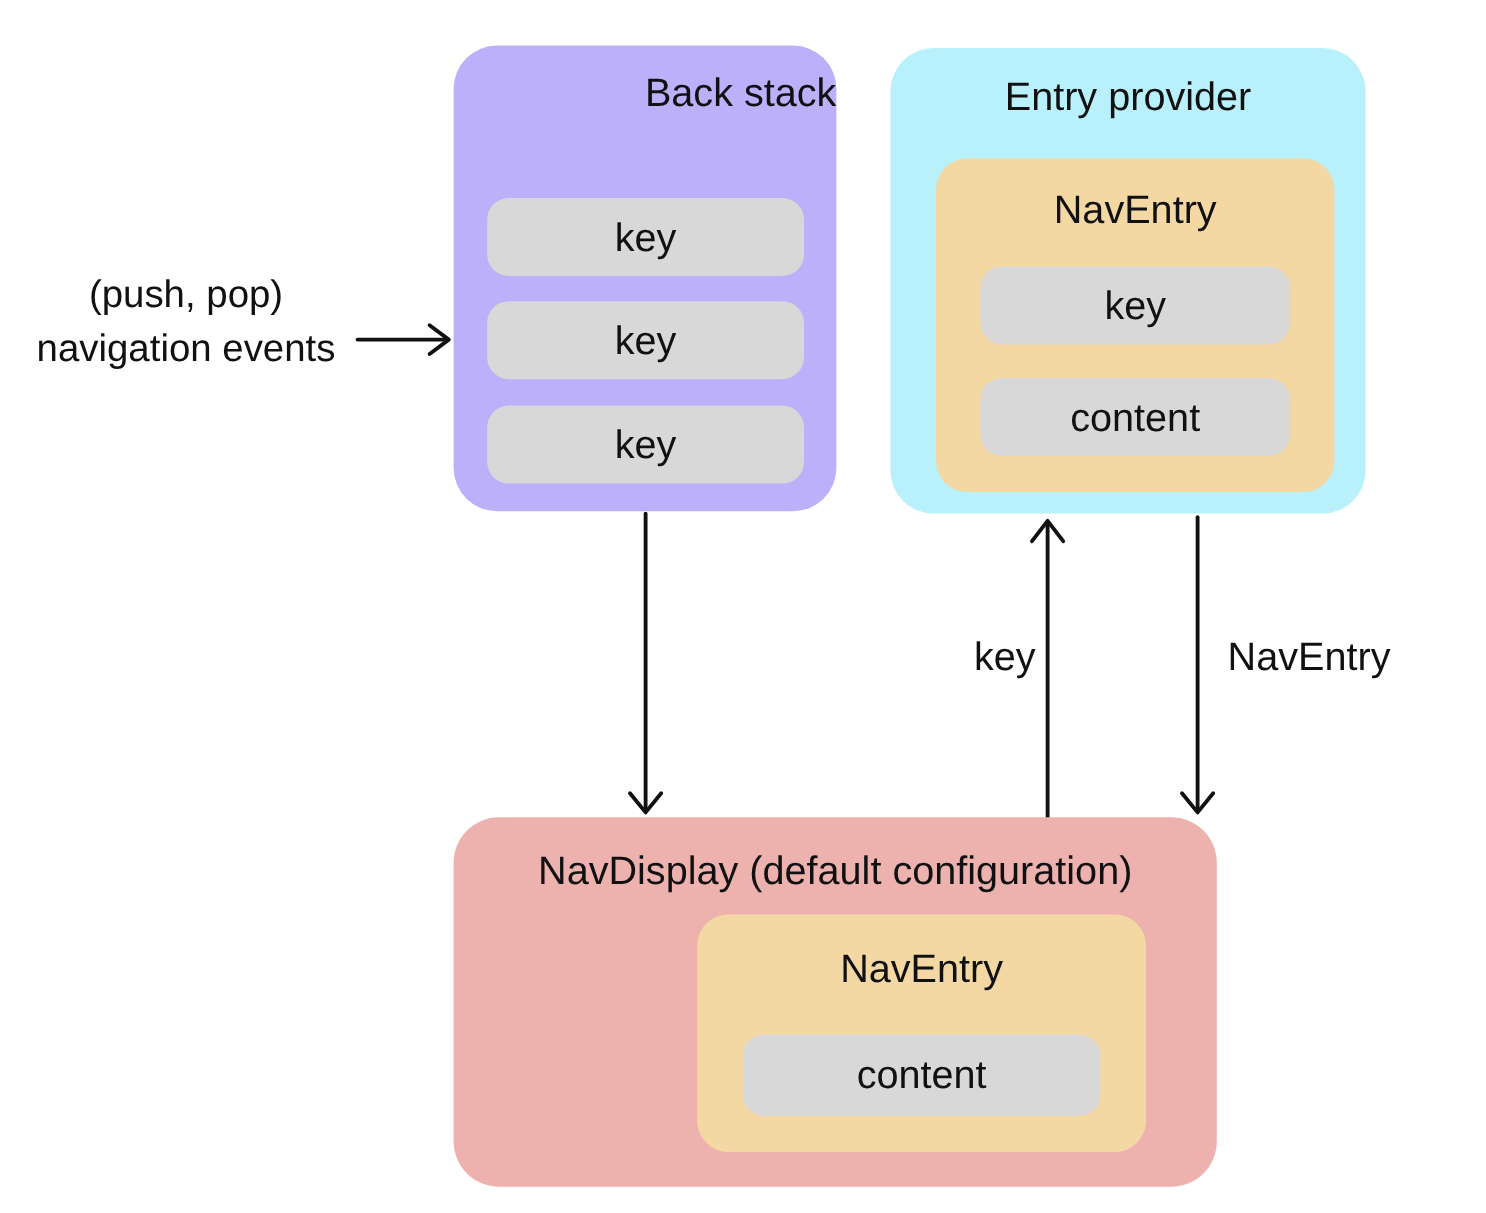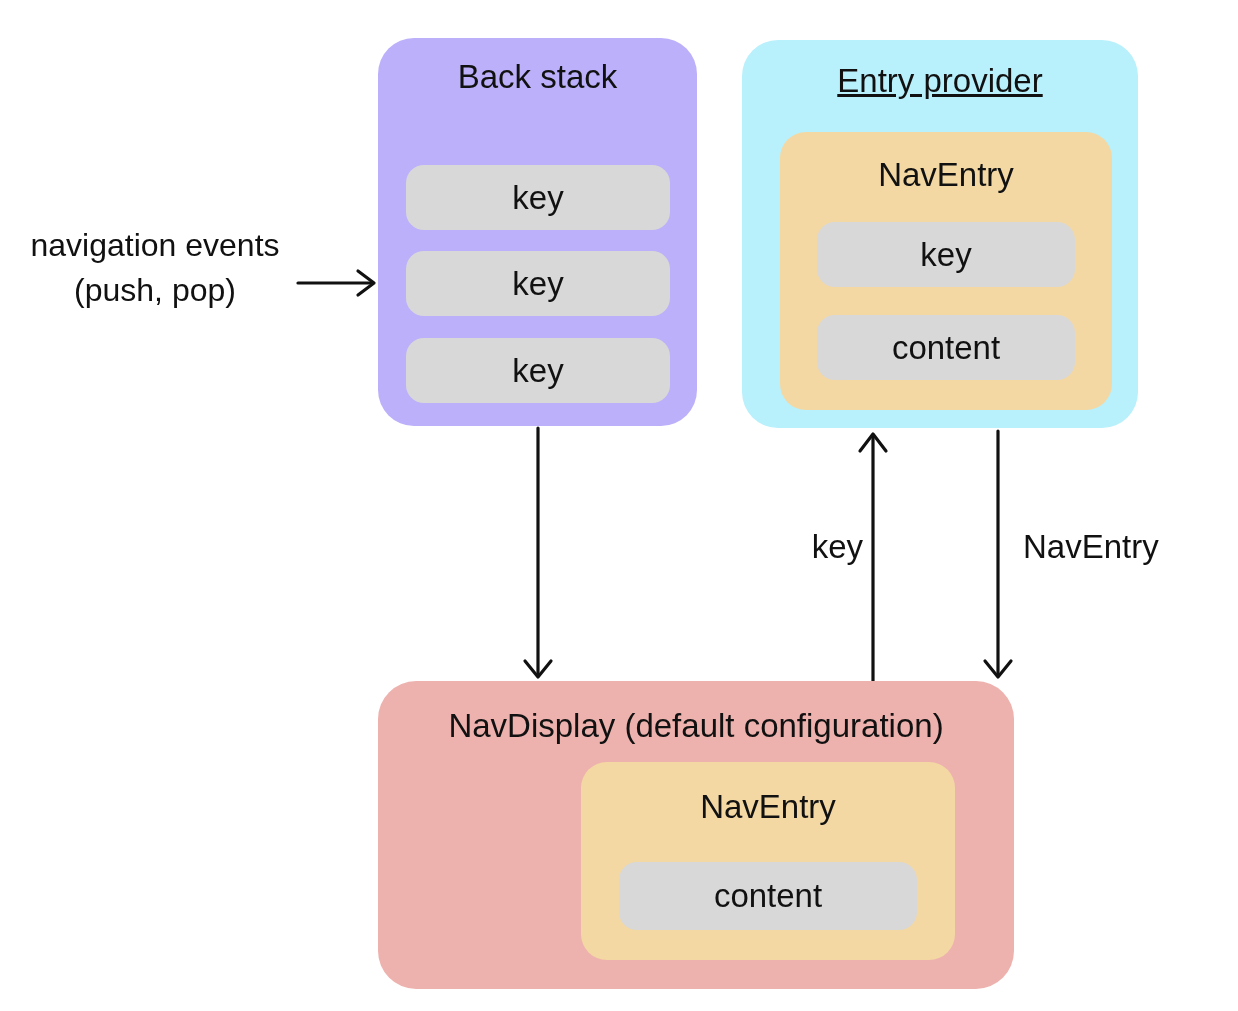--- a/index.html
+++ b/index.html
@@ -43,33 +43,33 @@
     justify-content: center;
     font-size: 33px;
   }
 
   
   #back-stack {
     left: 378px; top: 38px; width: 319px; height: 388px;
     background: var(--purple, #bcb0fa);
     border-radius: 36px;
   }
-  #back-stack .title { top: 20px; }
+  #back-stack .title { top: 20px; text-align: right; }
   .bs-pill { left: 28px; width: 264px; height: 65px; }
   #bs-pill-0 { top: 127px; }
   #bs-pill-1 { top: 213px; }
   #bs-pill-2 { top: 300px; }
 
   
   #entry-provider {
     left: 742px; top: 40px; width: 396px; height: 388px;
     background: var(--cyan, #b8f0fc);
     border-radius: 36px;
   }
-  #entry-provider > .title { top: 22px; text-decoration: underline; }
+  #entry-provider > .title { top: 22px; }
   #ep-naventry {
     position: absolute;
     left: 38px; top: 92px; width: 332px; height: 278px;
     background: var(--orange, #f3d8a4);
     border-radius: 26px;
   }
   #ep-naventry > .title { top: 24px; }
   #ep-key     { left: 37px; top: 90px;  width: 258px; height: 65px; }
   #ep-content { left: 37px; top: 183px; width: 258px; height: 65px; }
 
@@ -128,22 +128,22 @@
       <line x1="873" y1="681" x2="873" y2="437"></line>
       <path d="M 860 451 L 873 434 L 886 451"></path>
     </g>
     <g>
       <line x1="998" y1="431" x2="998" y2="674"></line>
       <path d="M 985 661 L 998 677 L 1011 661"></path>
     </g>
   </svg>
 
   <div id="nav-events">
+    <div>(push, pop)</div>
     <div>navigation events</div>
-    <div>(push, pop)</div>
   </div>
 
   <div id="back-stack" class="box">
     <div class="title">Back stack</div>
     <div id="bs-pill-0" class="pill bs-pill">key</div>
     <div id="bs-pill-1" class="pill bs-pill">key</div>
     <div id="bs-pill-2" class="pill bs-pill">key</div>
   </div>
 
   <div id="entry-provider" class="box">

